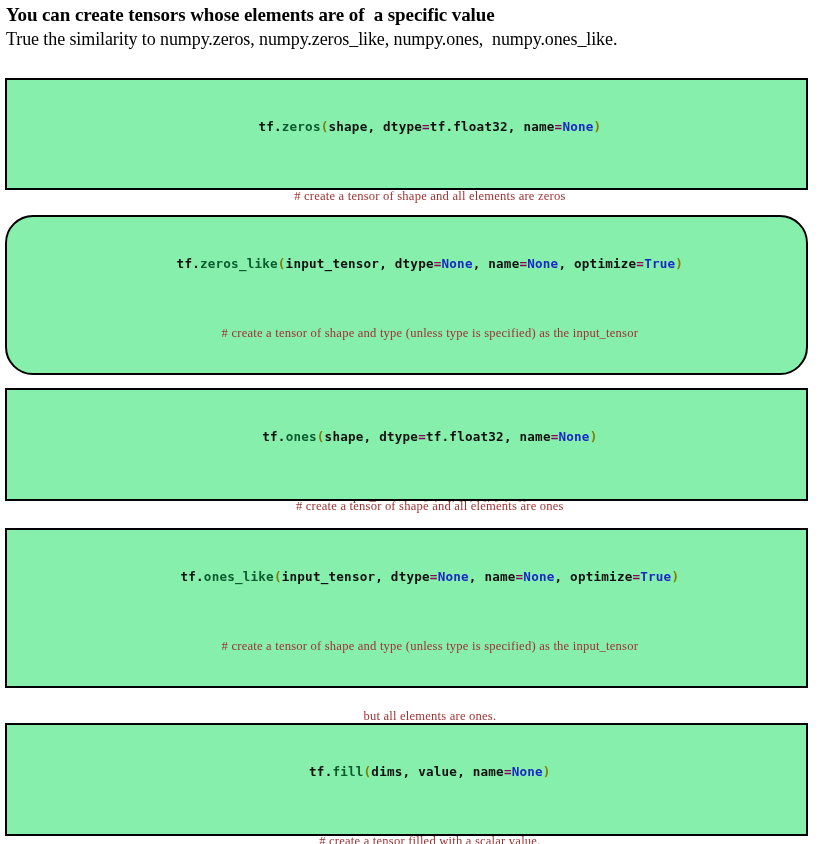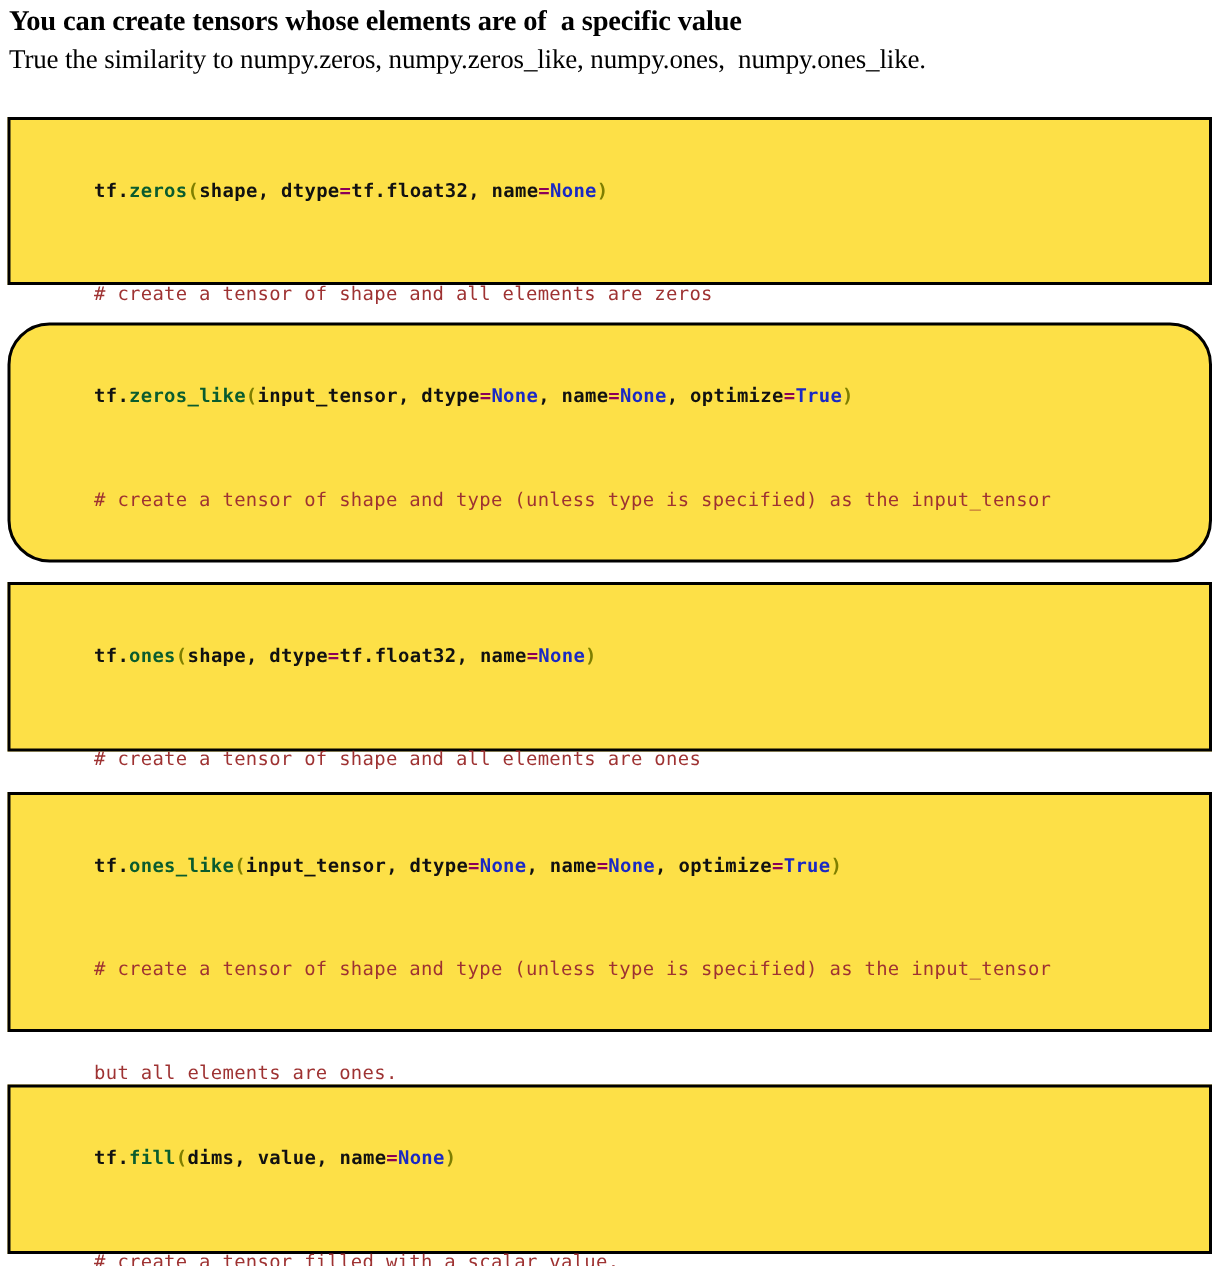--- a/index.html
+++ b/index.html
@@ -11,20 +11,21 @@
     width: 819px;
     height: 844px;
     font-family: "Liberation Serif", "DejaVu Serif", serif;
     overflow: hidden;
   }
   .page {
     position: relative;
     width: 734px;
     height: 844px;
     box-sizing: border-box;
+    text-align: center;
   }
   .heading {
     position: absolute;
     left: 6px;
     top: 3px;
     font-family: "Liberation Serif", "DejaVu Serif", serif;
     font-weight: bold;
     font-size: 19px;
     line-height: 23px;
     color: #000000;
@@ -43,42 +44,42 @@
     white-space: pre;
     letter-spacing: -0.1px;
   }
 
   .codebox {
     position: absolute;
     left: 5px;
     width: 803px;
     box-sizing: border-box;
     border: 2px solid #000000;
-    background: #fde047;
+    background: #86efac;
     padding: 12px 9px 12px 9px;
   }
   .codeline {
     font-family: "DejaVu Sans Mono", "Liberation Mono", monospace;
     font-size: 12.6px;
     line-height: 23px;
     white-space: pre;
     color: #1a1a1a;
     letter-spacing: 0.2px;
   }
   .codeline.blank {
     line-height: 23px;
   }
   
   .t-def      { color: #111111; font-weight: bold; }
   .t-fn       { color: #0a5c2e; font-weight: bold; }
   .t-paren-b  { color: #7f7f00; font-weight: bold; }
   .t-param    { color: #111111; font-weight: bold; }
   .t-eq       { color: #8b0057; font-weight: bold; }
   .t-kw       { color: #1a29c4; font-weight: bold; }
-  .t-comment  { color: #9e3232; }
+  .t-comment  { color: #9e3232; font-family: Liberation Serif, serif; }
   .t-num      { color: #1d7a7a; }
   .t-plain    { color: #1a1a1a; }
   .t-bracket  { color: #7f7f00; }
   .t-arrow    { color: #7f7f00; }
 </style>
 </head>
 <body>
 
 <div class="page">
 

